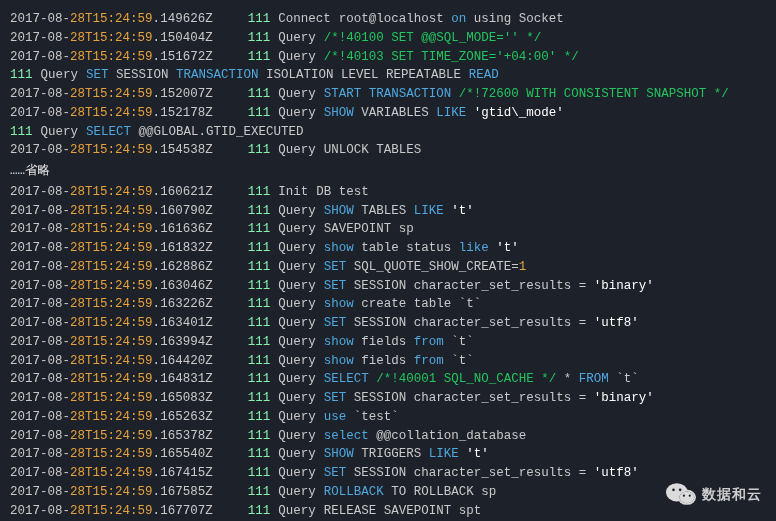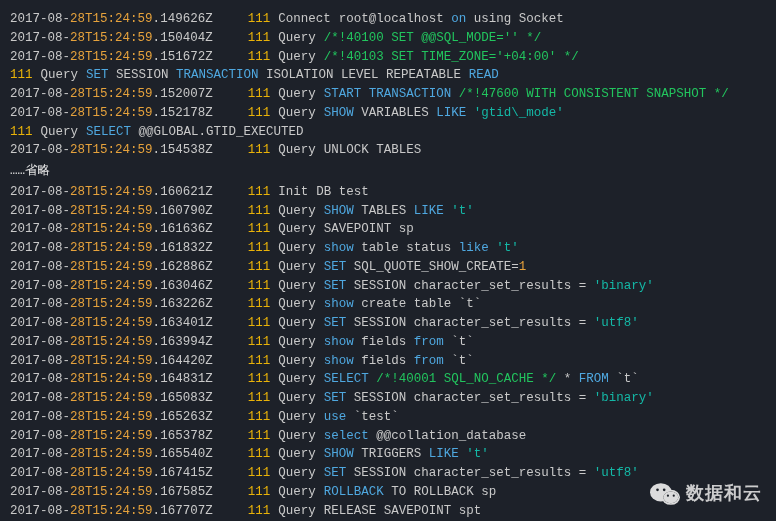--- a/index.html
+++ b/index.html
@@ -15,36 +15,36 @@
     width: 776px;
     height: 521px;
     box-sizing: border-box;
     position: relative;
   }
   .line { display: flex; }
   .ts-date { color: #c9c9c9; font-family: Liberation Mono, monospace; }
   .colon   { color: #e6a23c; }
   .num     { color: #e6a23c; }
   .ts-frac { color: #c9c9c9; margin-right: 35px; }
-  .id      { color: #eab308; margin-right: 8px; }
+  .id      { color: #86efac; margin-right: 8px; }
   .type    { color: #c9c9c9; margin-right: 8px; }
   .txt     { color: #c9c9c9; }
   .kw      { color: #4fa8e0; }
   .cm      { color: #22c55e; }
-  .str     { color: #14b8a6; }
+  .str     { color: #ffffff; }
   .ellipsis { color: #e6e6e6; padding: 2px 0; }
   .watermark {
     position: absolute;
     right: 14px;
     bottom: 14px;
     display: flex;
     align-items: center;
     color: #d6d6d6;
     font-family: "Microsoft YaHei", sans-serif;
-    font-size: 18px;
+    font-size: 14px;
     font-weight: bold;
     letter-spacing: 1px;
     opacity: 0.95;
   }
   .watermark svg { margin-right: 6px; }
 </style>
 </head>
 <body>
 
 <div id="lines">
@@ -68,21 +68,21 @@
     </div>
     <div class="line">
       <span class="id">111</span>
       <span class="type">Query</span>
       <span><span class="kw">SET</span><span class="txt"> SESSION </span><span class="kw">TRANSACTION</span><span class="txt"> ISOLATION LEVEL REPEATABLE </span><span class="kw">READ</span></span>
     </div>
     <div class="line">
       <span><span class="ts-date">2017-08</span><span class="txt">-</span><span class="num">28T15</span><span class="colon">:</span><span class="num">24</span><span class="colon">:</span><span class="num">59</span><span class="txt">.</span><span class="ts-frac">152007Z</span></span> 
       <span class="id">111</span>
       <span class="type">Query</span>
-      <span><span class="kw">START TRANSACTION</span><span class="txt"> </span><span class="cm">/*!47600 WITH CONSISTENT SNAPSHOT */</span></span>
+      <span><span class="kw">START TRANSACTION</span><span class="txt"> </span><span class="cm">/*!72600 WITH CONSISTENT SNAPSHOT */</span></span>
     </div>
     <div class="line">
       <span><span class="ts-date">2017-08</span><span class="txt">-</span><span class="num">28T15</span><span class="colon">:</span><span class="num">24</span><span class="colon">:</span><span class="num">59</span><span class="txt">.</span><span class="ts-frac">152178Z</span></span> 
       <span class="id">111</span>
       <span class="type">Query</span>
       <span><span class="kw">SHOW</span><span class="txt"> VARIABLES </span><span class="kw">LIKE</span><span class="txt"> </span><span class="str">'gtid\_mode'</span></span>
     </div>
     <div class="line">
       <span class="id">111</span>
       <span class="type">Query</span>

